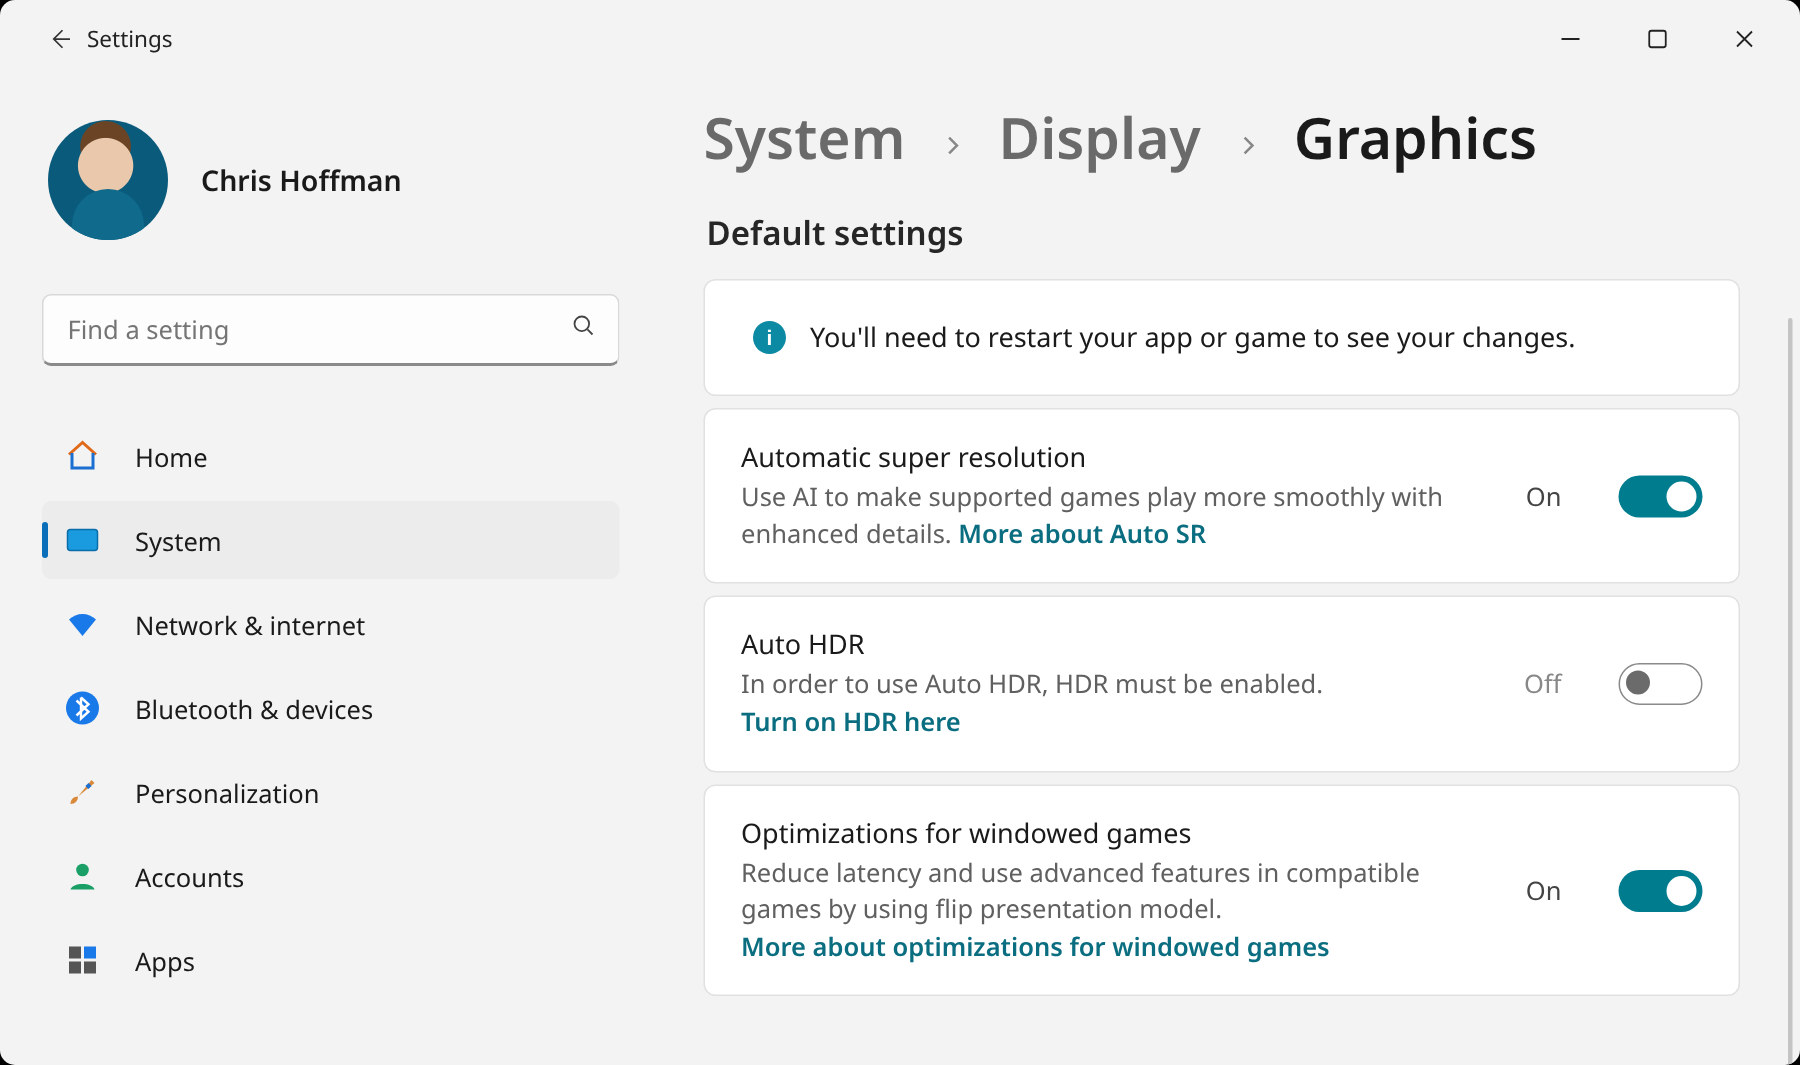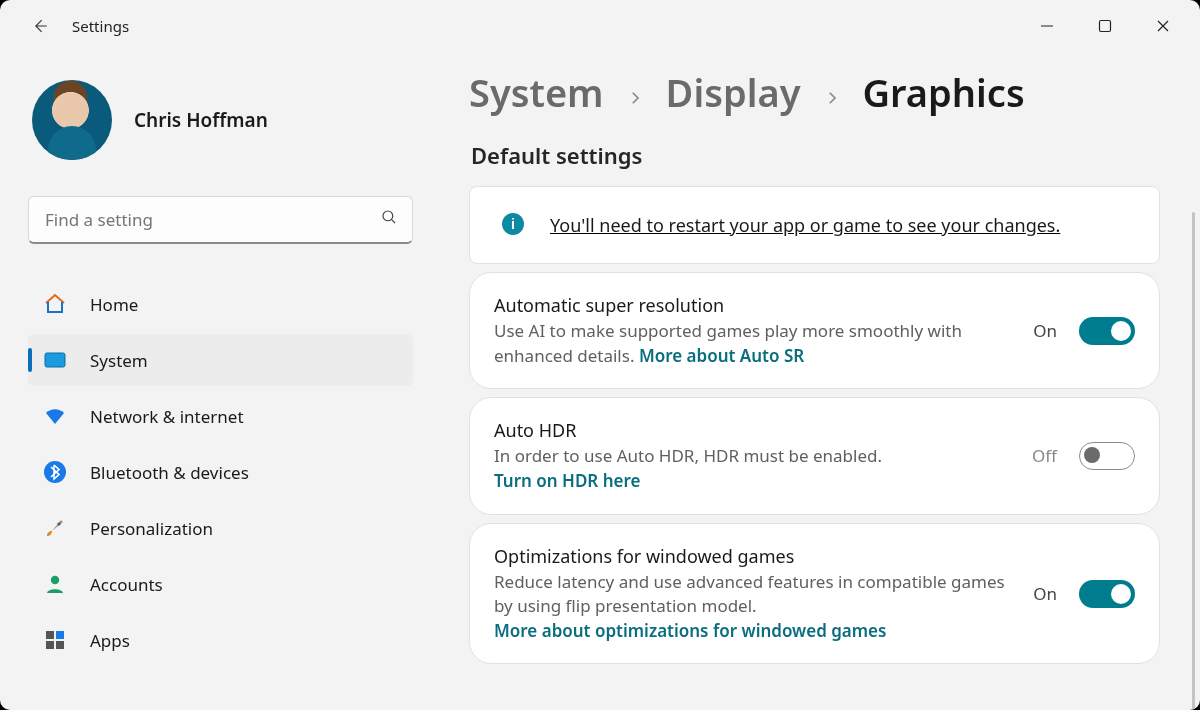--- a/index.html
+++ b/index.html
@@ -25,21 +25,21 @@
     display:flex;flex-direction:column;
   }
   
   .titlebar{
     display:flex;align-items:center;height:52px;padding:0 8px 0 22px;
   }
   .back{
     width:36px;height:36px;display:flex;align-items:center;justify-content:center;
     border-radius:6px;cursor:pointer;
   }
-  .app-title{font-size:15px;color:#222;margin-left:14px;}
+  .app-title{font-size:15px;color:#222;}
   .winctrls{margin-left:auto;display:flex;gap:0;}
   .winbtn{width:58px;height:48px;display:flex;align-items:center;justify-content:center;cursor:pointer;}
   
   .body{flex:1;display:flex;min-height:0;}
   .sidebar{
     width:445px;padding:28px 32px 0 28px;display:flex;flex-direction:column;
     flex-shrink:0;
   }
   .profile{display:flex;align-items:center;gap:22px;margin-bottom:36px;margin-left:4px;}
   .avatar{
@@ -81,30 +81,30 @@
   }
   .breadcrumb{display:flex;align-items:center;gap:22px;font-size:38px;font-weight:600;margin-bottom:22px;flex-wrap:wrap;}
   .breadcrumb .crumb{color:#6a6a6a;cursor:pointer;}
   .breadcrumb .crumb.last{color:#1a1a1a;}
   .breadcrumb .sep{color:#888;font-weight:400;}
   .section-label{font-size:22px;font-weight:600;color:#262626;margin-bottom:16px;margin-left:2px;}
   .card{
     background:var(--panel);border:1px solid var(--border);border-radius:8px;
     padding:20px 24px;margin-bottom:8px;
   }
-  .info-card{display:flex;gap:26px;padding:26px 24px;text-decoration:underline;}
+  .info-card{display:flex;align-items:center;gap:16px;padding:26px 24px;}
   .info-icon{
     width:22px;height:22px;border-radius:50%;background:#0d8aa3;position:relative;flex-shrink:0;margin-left:8px;
   }
   .info-icon::after{
     content:"i";position:absolute;inset:0;display:flex;align-items:center;justify-content:center;
     color:#fff;font-weight:700;font-family:"Segoe UI",sans-serif;font-size:14px;font-style:normal;
   }
   .info-text{font-size:18px;color:#1a1a1a;}
-  .setting-card{display:flex;align-items:center;gap:22px;border-radius:22px;}
+  .setting-card{display:flex;align-items:center;gap:38px;}
   .setting-main{flex:1;}
   .setting-title{font-size:18px;color:#1a1a1a;margin-bottom:2px;}
   .setting-desc{font-size:17px;color:var(--sub2);line-height:1.45;}
   .setting-desc .link, a.link{color:var(--link);font-weight:600;text-decoration:none;cursor:pointer;}
   .state-label{font-size:17px;color:#444;}
   .state-label.off{color:#888;}
   .toggle{
     width:56px;height:28px;border-radius:20px;position:relative;cursor:pointer;flex-shrink:0;
   }
   .toggle.on{background:var(--accent);}

